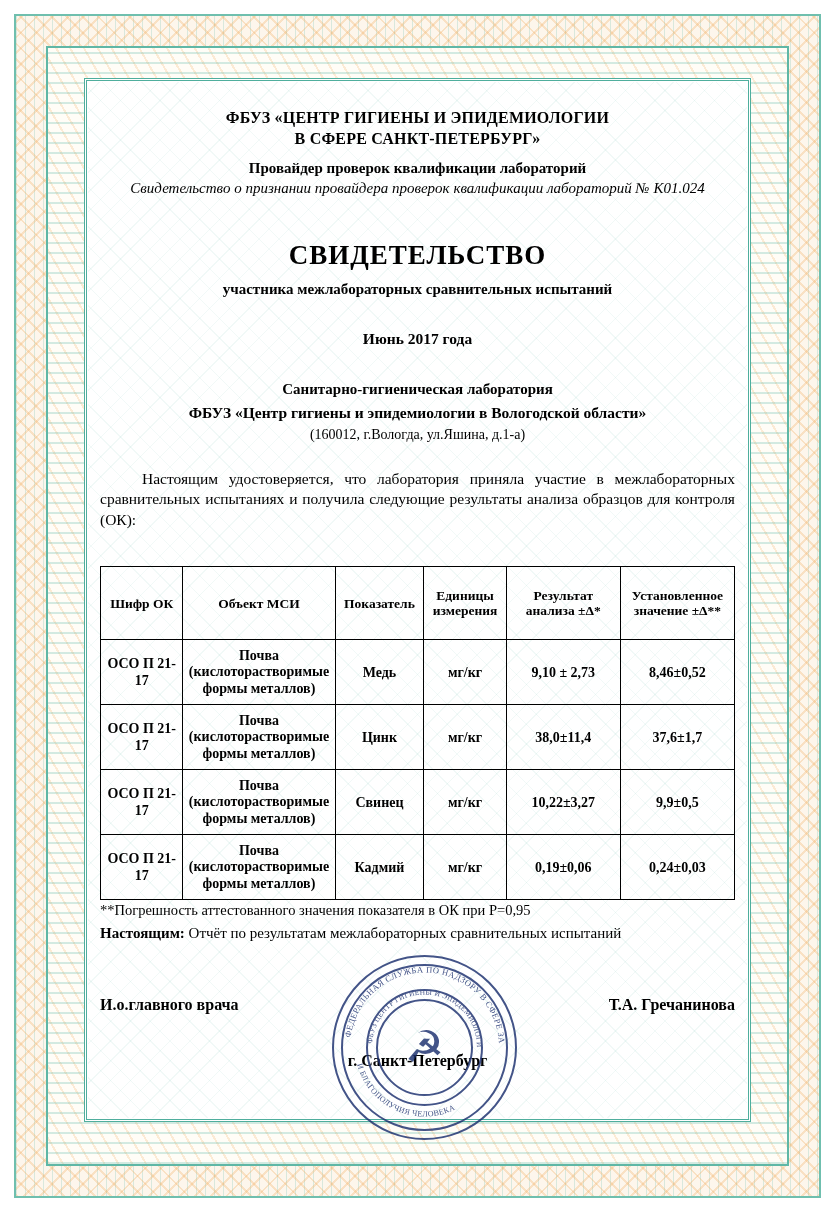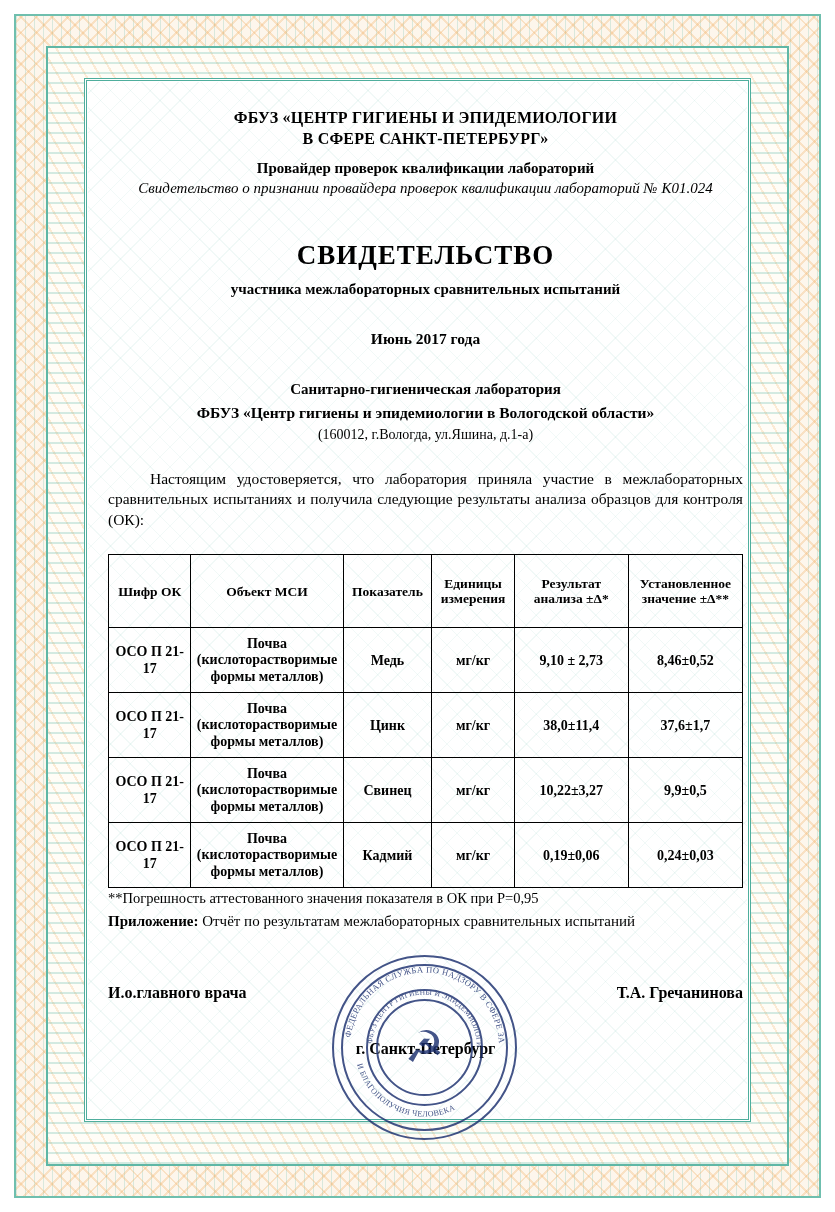--- a/index.html
+++ b/index.html
@@ -78,21 +78,21 @@
         rgba(255,255,255,0) 1px, rgba(255,255,255,0) 14px),
       repeating-linear-gradient(-45deg,
         rgba(120,195,180,0.10) 0px, rgba(120,195,180,0.10) 1px,
         rgba(255,255,255,0) 1px, rgba(255,255,255,0) 14px);
     pointer-events: none;
   }
 
   
   .content {
     position: absolute;
-    left: 108px;
+    left: 100px;
     top: 108px;
     width: 635px;
     font-size: 14.5px;
     line-height: 1.25;
   }
 
   .org-title {
     text-align: center;
     font-weight: bold;
     font-size: 16px;
@@ -153,21 +153,21 @@
 
   .body-par {
     margin-top: 26px;
     text-align: justify;
     text-indent: 42px;
     font-size: 15.5px;
     line-height: 1.32;
   }
 
   table.results {
-    margin-top: 24px;
+    margin-top: 36px;
     width: 100%;
     border-collapse: collapse;
     font-size: 14px;
   }
   table.results th,
   table.results td {
     border: 1.5px solid #000;
     text-align: center;
     vertical-align: middle;
     padding: 5px 3px;
@@ -331,21 +331,21 @@
           <td>мг/кг</td>
           <td>0,19±0,06</td>
           <td>0,24±0,03</td>
         </tr>
       </tbody>
     </table>
 
     <div class="foot-note" style="margin-top:1px">**Погрешность аттестованного значения показателя в ОК при Р=0,95</div>
 
     <div class="attachment">
-      <b>Приложение:</b>
+      <b>Настоящим:</b>
       <span>Отчёт по результатам межлабораторных сравнительных испытаний</span>
     </div>
 
     <div class="sign-row">
       <div>И.о.главного врача</div>
       <div>Т.А. Гречанинова</div>
     </div>
 
     <div class="city">г. Санкт-Петербург</div>
   </div>

